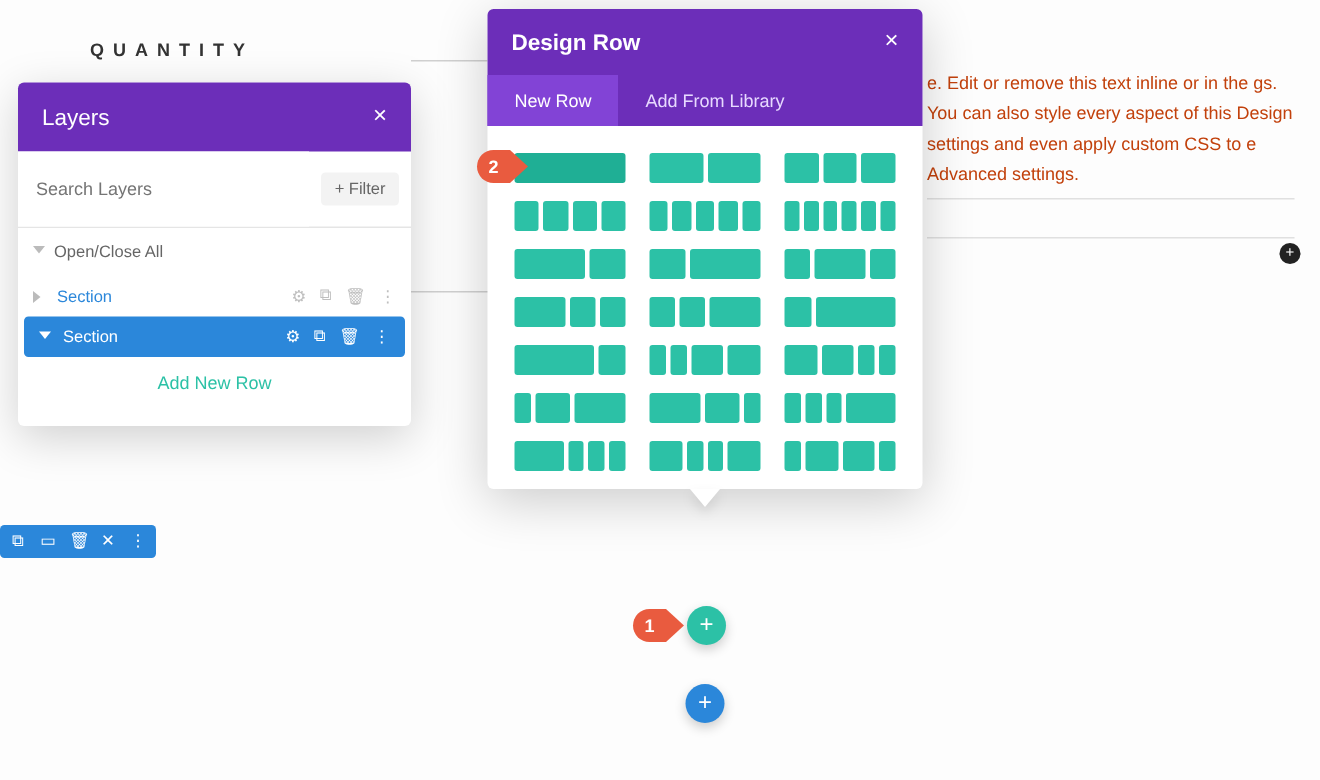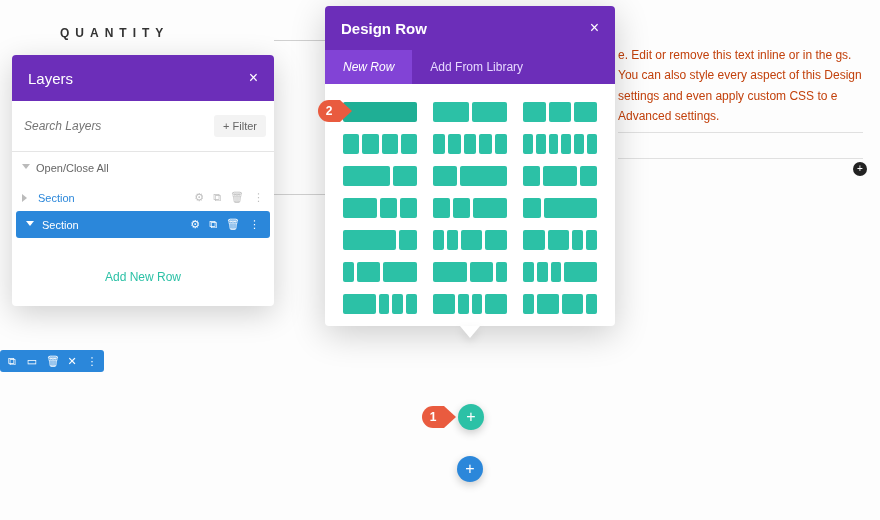--- a/index.html
+++ b/index.html
@@ -29,41 +29,41 @@
   
   .blue-toolbar{position:absolute;left:0;top:350px;background:var(--blue);border-radius:3px;padding:5px 6px;display:flex;gap:8px;align-items:center;}
   .blue-toolbar .ic{width:12px;height:12px;color:#fff;font-size:11px;line-height:12px;text-align:center;}
 
   
   .layers{position:absolute;left:12px;top:55px;width:262px;background:#fff;border-radius:4px;box-shadow:0 8px 30px rgba(0,0,0,0.18);}
   .layers-header{background:var(--purple);color:#fff;padding:14px 16px;border-radius:4px 4px 0 0;display:flex;align-items:center;justify-content:space-between;}
   .layers-title{font-size:15px;font-weight:400;}
   .layers-close{font-size:16px;cursor:pointer;}
   .layers-search{display:flex;align-items:center;border-bottom:1px solid var(--border);}
-  .layers-search input{flex:1;border:none;padding:18px 12px;font-size:12px;outline:none;color:#999;font-style:italic;}
+  .layers-search input{flex:1;border:none;padding:18px 12px;font-size:12px;outline:none;color:#999;}
   .layers-filter{display:flex;align-items:center;gap:3px;background:#f3f3f3;font-size:11px;padding:5px 9px;margin:6px 8px;border-radius:3px;color:#666;cursor:pointer;}
   .layers-openclose{display:flex;align-items:center;gap:6px;padding:10px 10px;font-size:11px;color:#666;}
   .chev{width:8px;height:8px;display:inline-block;border-left:4px solid transparent;border-right:4px solid transparent;border-top:5px solid #bbb;}
   .chev.right{border-top:4px solid transparent;border-bottom:4px solid transparent;border-left:5px solid #bbb;border-right:none;}
   .section-row{display:flex;align-items:center;font-size:11px;padding:7px 10px;gap:8px;}
   .section-row.idle{color:var(--blue);}
   .section-row.idle .row-icons{color:#bfbfbf;}
   .section-row.active{background:var(--blue);color:#fff;border-radius:3px;margin:0 4px;}
   .row-icons{margin-left:auto;display:flex;gap:9px;font-size:11px;}
   .row-icons span{cursor:pointer;}
-  .add-row-link{text-align:center;font-size:12px;color:var(--teal);padding:32px 0 22px;cursor:pointer;}
+  .add-row-link{text-align:center;font-size:12px;color:var(--teal);padding:10px 0 22px;cursor:pointer;}
 
   
   .insert{position:absolute;left:325px;top:6px;width:290px;background:#fff;border-radius:4px;box-shadow:0 8px 35px rgba(0,0,0,0.20);}
   .insert-header{background:var(--purple);color:#fff;padding:13px 16px;border-radius:4px 4px 0 0;display:flex;align-items:center;justify-content:space-between;}
   .insert-title{font-size:15px;font-weight:600;}
   .insert-close{font-size:16px;cursor:pointer;}
   .insert-tabs{display:flex;background:var(--purple);}
   .insert-tab{flex:0 0 auto;padding:10px 18px;font-size:12px;color:#e7d9ff;cursor:pointer;}
-  .insert-tab.active{background:#8243d6;color:#fff;font-style:italic;}
+  .insert-tab.active{background:#8243d6;color:#fff;}
   .layout-grid{padding:18px 18px 12px;display:grid;grid-template-columns:repeat(3,1fr);gap:12px 16px;}
   .layout{display:flex;gap:3px;height:20px;cursor:pointer;}
   .layout .c{background:var(--teal);border-radius:2px;}
   .layout.first-hover .c{background:var(--teal-dark);}
   .insert-caret{width:0;height:0;border-left:10px solid transparent;border-right:10px solid transparent;border-top:12px solid #fff;position:absolute;left:50%;transform:translateX(-50%);bottom:-12px;filter:drop-shadow(0 4px 4px rgba(0,0,0,0.1));}
 
   
   .marker{position:absolute;display:flex;align-items:center;}
   .marker .bubble{background:var(--orange);color:#fff;font-size:12px;font-weight:700;width:22px;height:22px;border-radius:50% 0 0 50%;display:flex;align-items:center;justify-content:center;}
   .marker .tail{width:0;height:0;border-top:11px solid transparent;border-bottom:11px solid transparent;border-left:12px solid var(--orange);}

